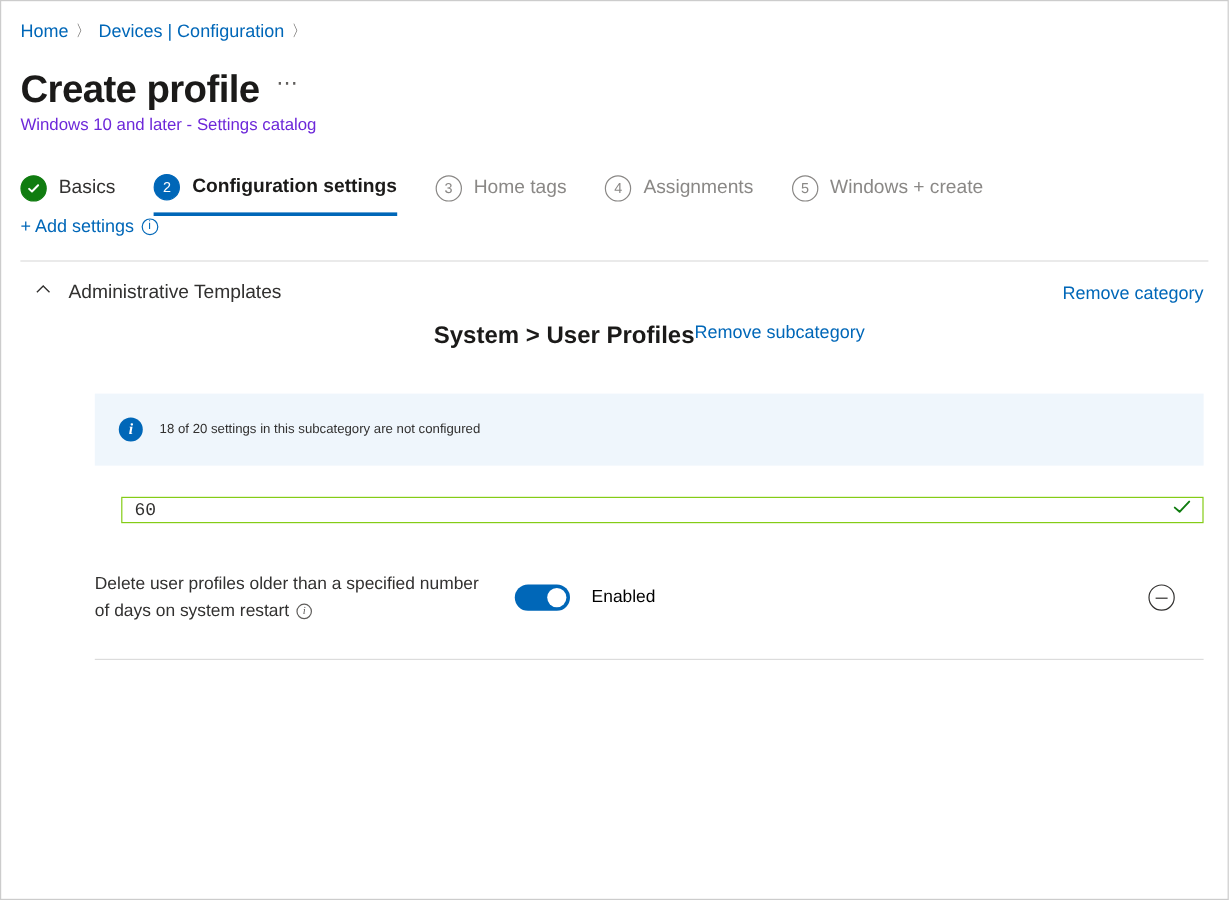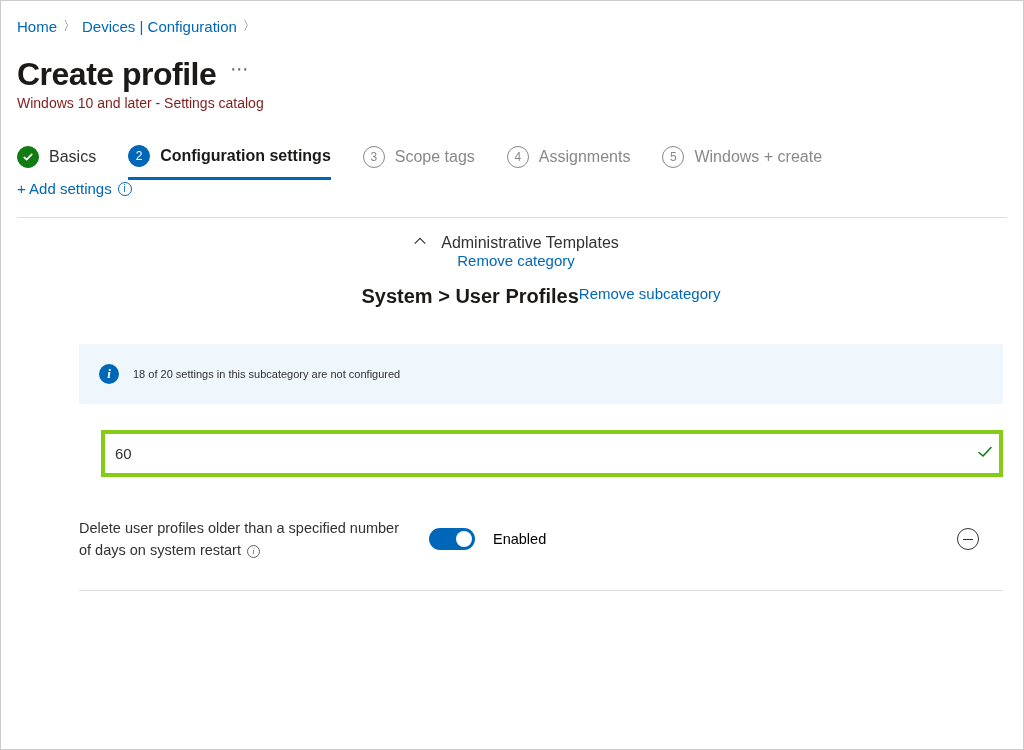--- a/index.html
+++ b/index.html
@@ -24,21 +24,21 @@
     .breadcrumb a { color: #0067b8; text-decoration: none; cursor: pointer; }
     .breadcrumb .sep { color: #605e5c; font-size: 13px; }
     .title-row { display: flex; align-items: center; gap: 14px; margin-top: 21px; }
     .title {
       font-size: 32px;
       font-weight: 600;
       color: #1b1a19;
       letter-spacing: -0.5px;
     }
     .ellipsis { color: #605e5c; font-size: 18px; letter-spacing: 1px; cursor: pointer; position: relative; top: -6px;}
-    .subtitle { color: #7f1d1d; font-size: 14px; margin-top: 2px; }
+    .subtitle { color: #6d28d9; font-size: 14px; margin-top: 2px; }
     .stepper {
       display: flex;
       align-items: center;
       gap: 32px;
       margin-top: 34px;
       border-bottom: 1px solid transparent;
     }
     .step {
       display: flex;
       align-items: center;
@@ -65,23 +65,22 @@
     .completed .check svg { width: 12px; height: 12px; }
     .addsettings {
       display: flex; align-items: center; gap: 6px;
       color: #0067b8; font-size: 15px;
       margin-bottom: 20px;
       cursor: pointer;
     }
     .addsettings .info-ic { width: 14px; height: 14px; border: 1.2px solid #0067b8; border-radius:50%; display:inline-flex; align-items:center; justify-content:center; font-size:10px; }
     hr.divider { border: none; border-top: 1px solid #dcdcdc; }
     .category-row {
-      display: flex; align-items: center; justify-content: space-between;
+      display: flex; align-items: flex-end; justify-content: space-between;
       padding: 16px 4px 8px 12px;
-      flex-direction: column;
     }
     .category-left { display: flex; align-items: center; gap: 14px; cursor: pointer; }
     .chevron-up svg { width: 14px; height: 14px; }
     .category-name { font-size: 16px; color: #323130; }
     .link-action { color: #0067b8; font-size: 15px; cursor: pointer; }
     .subcategory-row {
       display: flex; align-items: flex-start; justify-content: center;
       padding: 8px 4px 8px 62px;
     }
     .subcategory-name { font-size: 20px; font-weight: 700; color: #1b1a19; }
@@ -101,25 +100,26 @@
     .banner-text { font-size: 11px; color: #323130; }
     .setting-row {
       display: flex; align-items: flex-start;
       margin: 26px 4px 0 84px;
       gap: 24px;
     }
     .setting-label { width: 310px; font-size: 14.5px; color: #323130; line-height: 1.55; }
     .required { color: #a80000; }
     .text-input-wrap { flex: 1; position: relative; }
     .text-input {
-      width: 100%; height: 47px;
-      border: 4px solid #84cc16;
+      width: 100%; height: 22px;
+      border: 1px solid #84cc16;
       padding: 4px 36px 4px 10px;
       font-size: 15px; color: #323130;
       outline: none;
+      font-family: Liberation Mono, monospace;
     }
     .check-valid {
       position: absolute; right: 10px; top: 50%; transform: translateY(-50%);
       color: #107c10;
     }
     .check-valid svg { width: 16px; height: 16px; }
     .toggle-row {
       display: flex; align-items: center;
       margin: 40px 4px 0 62px;
       gap: 18px;
@@ -171,21 +171,21 @@
           </svg>
       </span>
       <span class="step-label">Basics</span>
     </div>
     <div class="step active">
       <span class="circle">2</span>
       <span class="step-label">Configuration settings</span>
     </div>
     <div class="step">
       <span class="circle">3</span>
-      <span class="step-label">Scope tags</span>
+      <span class="step-label">Home tags</span>
     </div>
     <div class="step">
       <span class="circle">4</span>
       <span class="step-label">Assignments</span>
     </div>
     <div class="step">
       <span class="circle">5</span>
       <span class="step-label">Windows + create</span>
     </div>
   </div>

